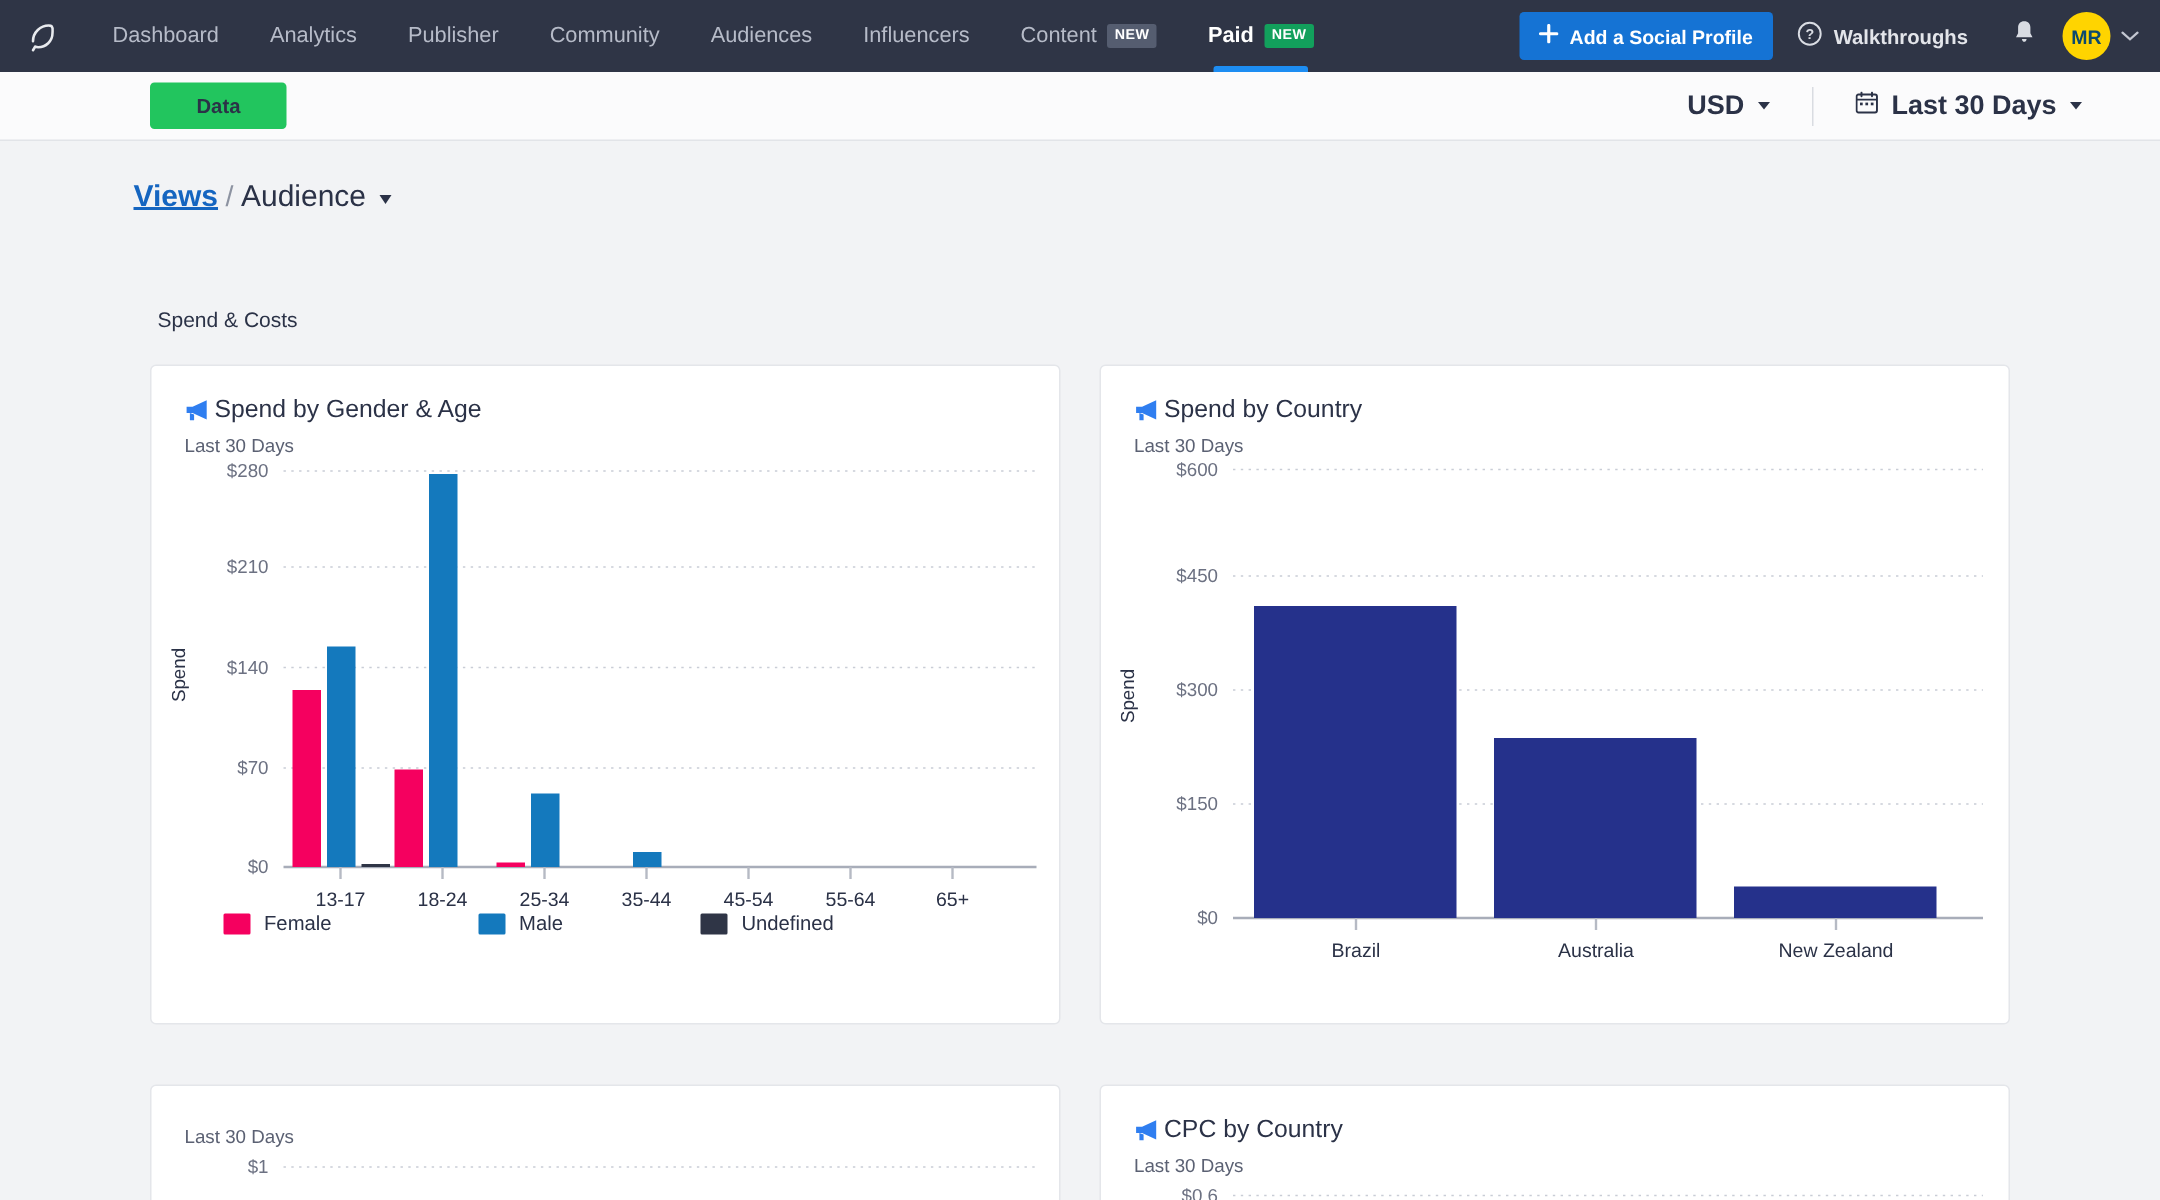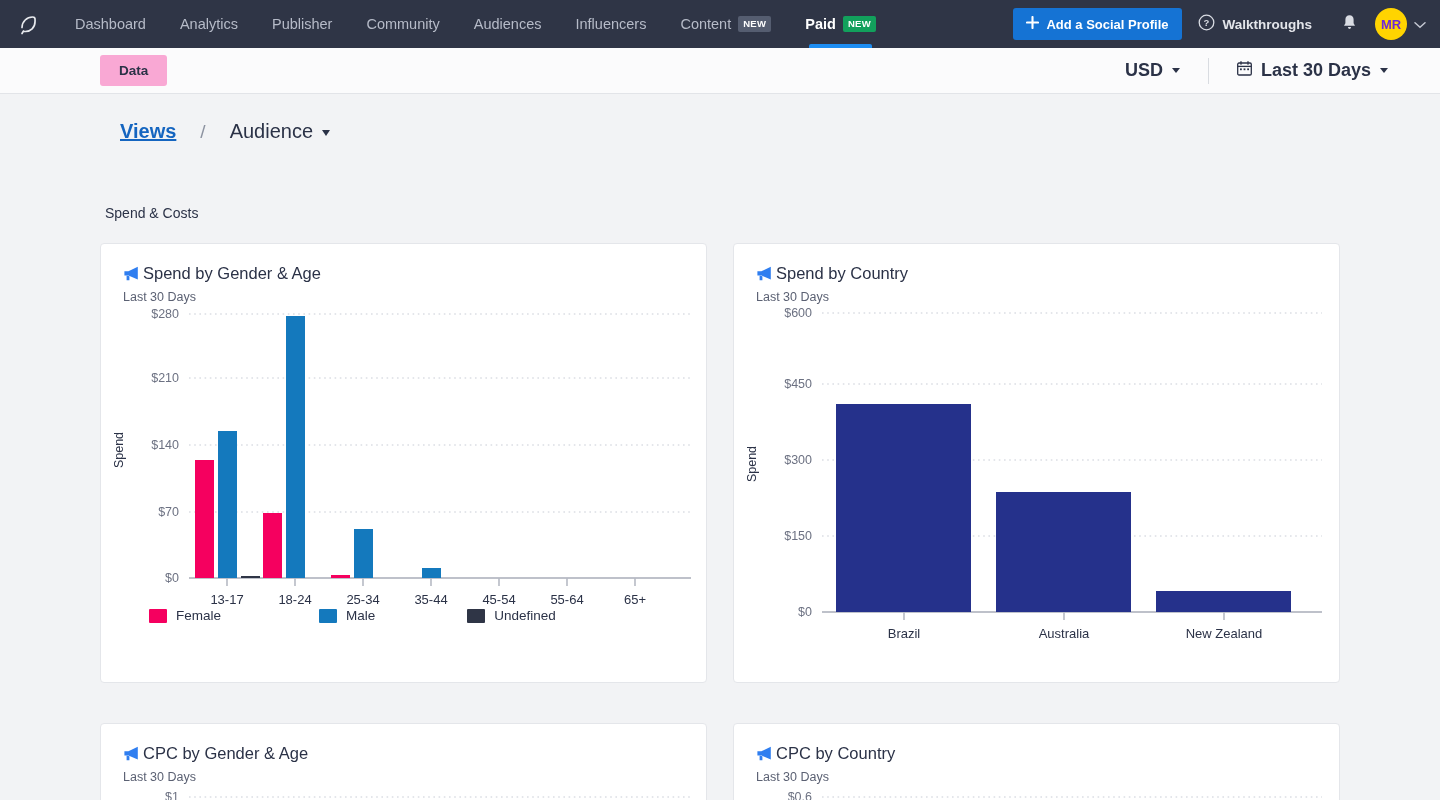--- a/index.html
+++ b/index.html
@@ -57,53 +57,53 @@
   }
   .walkthroughs {
     display: flex; align-items: center; gap: 8px;
     color: #e3e5ea; font-size: 13.5px; font-weight: bold;
     padding: 0 16px; cursor: pointer;
   }
   .bell-btn { padding: 0 14px; cursor: pointer; display:flex; align-items:center;}
   .avatar-wrap { display: flex; align-items: center; gap: 7px; cursor: pointer; padding-left: 4px;}
   .avatar {
     width: 32px; height: 32px; border-radius: 50%;
-    background: #ffd400; color: #6d28d9;
+    background: #ffd400; color: #0c4a6e;
     display: flex; align-items: center; justify-content: center;
     font-size: 13px; font-weight: bold;
   }
 
   
   .subbar {
     height: 46px; background: #fbfbfc;
     border-bottom: 1px solid #e2e4e8;
     display: flex; align-items: center;
     padding: 0 24px 0 100px;
     position: relative;
   }
   .tab-data {
-    background: #f9a8d4; color: #2b3247;
+    background: #22c55e; color: #2b3247;
     font-size: 13.5px; font-weight: bold;
-    padding: 8px 19px; border-radius: 3px; cursor: pointer;
+    padding: 8px 31px; border-radius: 3px; cursor: pointer;
   }
   .subbar-right {
     margin-left: auto; display: flex; align-items: center;
   }
   .sel {
     display: flex; align-items: center; gap: 9px;
     font-size: 18px; font-weight: bold; color: #2b3247;
     cursor: pointer; padding: 0 28px;
   }
   .divider-v { width: 1px; height: 26px; background: #d9dce1; }
   .caret { width:0;height:0;border-left:4.5px solid transparent;border-right:4.5px solid transparent;border-top:5.5px solid #2b3247;display:inline-block;}
 
   
   .crumbs {
-    padding: 26px 0 0 120px;
-    display: flex; align-items: center; gap: 24px;
+    padding: 26px 0 0 89px;
+    display: flex; align-items: center; gap: 5px;
     font-size: 21px;
   }
   .crumb-link {
     color: #1565c0; font-weight: bold; text-decoration: underline;
     cursor: pointer; font-size: 20px;
   }
   .crumb-sep { color: #8d93a1; font-size: 19px; }
   .crumb-current {
     color: #2b3247; font-size: 20px;
     display: flex; align-items: center; gap: 9px; cursor: pointer;
@@ -404,29 +404,20 @@
         </g>
       </svg>
     </div>
   </div>
 </div>
 
 <div class="cards-row" style="margin-top:18px">
 
   <div class="card" style="height:120px;overflow:hidden">
     <div class="card-head">
-      <div class="card-title-row">
-        <span class="megaphone">
-          <svg width="20" height="18" viewBox="0 0 20 18">
-            <path d="M1.4 6.2 L5.4 6.2 L14.8 1.8 L14.8 14.6 L5.4 10.4 L1.4 10.4 Z" fill="#2f7ef0"></path>
-            <path d="M3.6 10.4 L3.6 15.2 L6.4 15.2 L6.4 11.3 Z" fill="#2f7ef0"></path>
-          </svg>
-        </span>
-        <span class="card-title">CPC by Gender &amp; Age</span>
-      </div>
       <div class="card-sub">Last 30 Days</div>
     </div>
     <div class="chart-area">
       <svg width="612" height="40" viewBox="0 0 612 40" style="display:block">
         <line x1="88" y1="13" x2="590" y2="13" stroke="#c9cdd6" stroke-width="1" stroke-dasharray="1.6 3.6"></line>
         <text x="78" y="17" fill="#6c7182" font-size="12.5" text-anchor="end">$1</text>
       </svg>
     </div>
   </div>
 

